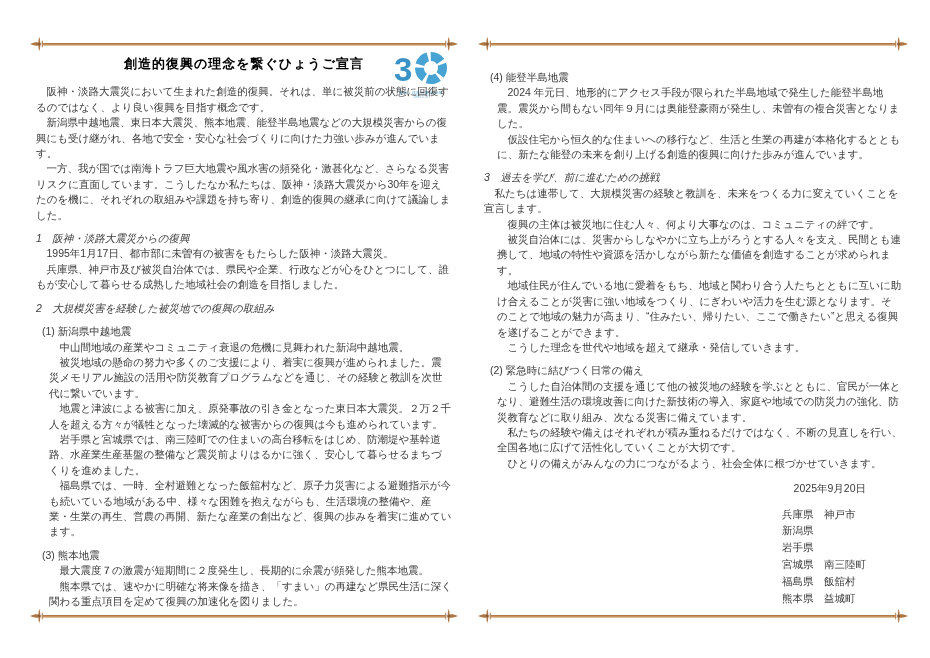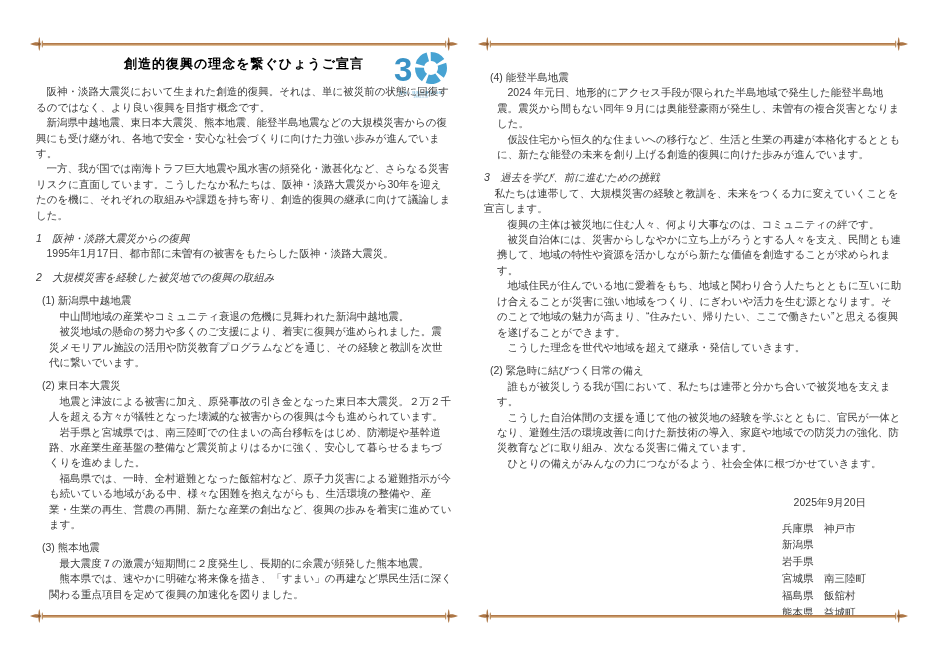--- a/index.html
+++ b/index.html
@@ -32,21 +32,21 @@
   .logo-sub{font-size:4px;line-height:5px;color:#4a9ec9;letter-spacing:0.5px;transform:scale(0.95);}
   .logo-sub2{font-size:3.5px;line-height:4px;color:#7cb9da;}
 
   .blk{margin:0;}
   .p0{text-indent:1em;}
   .p1{text-indent:1em;}
   .p2{margin-left:13px;text-indent:1em;}
   .h1{margin-top:8px;font-style:italic;}
   .h2{margin-top:8px;margin-left:6px;}
   .intro-start{margin-top:13px;}
-  .date{margin-top:24px;width:fit-content;margin-left:auto;margin-right:36px;}
+  .date{margin-top:10px;width:fit-content;margin-left:auto;margin-right:36px;}
   .sign{margin-top:9px;width:fit-content;margin-left:auto;margin-right:36px;}
   .sign div{line-height:16.8px;margin-left:32px;}
 </style>
 </head>
 <body>
 
 <svg width="0" height="0" style="position:absolute">
   <defs>
     <g id="fleur">
       <path d="M0,8 C4,6.4 6.2,6 8.4,6.6 L8.4,9.4 C6.2,10 4,9.6 0,8 Z" fill="#ad7645"></path>
@@ -79,25 +79,25 @@
   </div>
 
   <div class="content">
     <div class="title">創造的復興の理念を繋ぐひょうご宣言</div>
     <div>
         <div class="blk p0 intro-start">阪神・淡路大震災において生まれた創造的復興。それは、単に被災前の状態に回復するのではなく、より良い復興を目指す概念です。</div>
         <div class="blk p0">新潟県中越地震、東日本大震災、熊本地震、能登半島地震などの大規模災害からの復興にも受け継がれ、各地で安全・安心な社会づくりに向けた力強い歩みが進んでいます。</div>
         <div class="blk p0">一方、我が国では南海トラフ巨大地震や風水害の頻発化・激甚化など、さらなる災害リスクに直面しています。こうしたなか私たちは、阪神・淡路大震災から30年を迎えたのを機に、それぞれの取組みや課題を持ち寄り、創造的復興の継承に向けて議論しました。</div>
         <div class="blk h1">1　阪神・淡路大震災からの復興</div>
         <div class="blk p1">1995年1月17日、都市部に未曽有の被害をもたらした阪神・淡路大震災。</div>
+        <div class="blk p1">兵庫県、神戸市及び被災自治体では、県民や企業、行政などが心をひとつにして、誰もが安心して暮らせる成熟した地域社会の創造を目指しました。</div>
         <div class="blk h1">2　大規模災害を経験した被災地での復興の取組み</div>
         <div class="blk h2">(1) 新潟県中越地震</div>
         <div class="blk p2">中山間地域の産業やコミュニティ衰退の危機に見舞われた新潟中越地震。</div>
         <div class="blk p2">被災地域の懸命の努力や多くのご支援により、着実に復興が進められました。震災メモリアル施設の活用や防災教育プログラムなどを通じ、その経験と教訓を次世代に繋いでいます。</div>
-        <div class="blk h2">(2) 東日本大震災</div>
         <div class="blk p2">地震と津波による被害に加え、原発事故の引き金となった東日本大震災。２万２千人を超える方々が犠牲となった壊滅的な被害からの復興は今も進められています。</div>
         <div class="blk p2">岩手県と宮城県では、南三陸町での住まいの高台移転をはじめ、防潮堤や基幹道路、水産業生産基盤の整備など震災前よりはるかに強く、安心して暮らせるまちづくりを進めました。</div>
         <div class="blk p2">福島県では、一時、全村避難となった飯舘村など、原子力災害による避難指示が今も続いている地域がある中、様々な困難を抱えながらも、生活環境の整備や、産業・生業の再生、営農の再開、新たな産業の創出など、復興の歩みを着実に進めています。</div>
         <div class="blk h2">(3) 熊本地震</div>
         <div class="blk p2">最大震度７の激震が短期間に２度発生し、長期的に余震が頻発した熊本地震。</div>
         <div class="blk p2">熊本県では、速やかに明確な将来像を描き、「すまい」の再建など県民生活に深く関わる重点項目を定めて復興の加速化を図りました。</div>
       </div>
   </div>
 
   <div class="rule rule-bottom">
@@ -127,22 +127,22 @@
         <div class="blk h2">(4) 能登半島地震</div>
         <div class="blk p2">2024 年元日、地形的にアクセス手段が限られた半島地域で発生した能登半島地震。震災から間もない同年９月には奥能登豪雨が発生し、未曽有の複合災害となりました。</div>
         <div class="blk p2">仮設住宅から恒久的な住まいへの移行など、生活と生業の再建が本格化するとともに、新たな能登の未来を創り上げる創造的復興に向けた歩みが進んでいます。</div>
         <div class="blk h1">3　過去を学び、前に進むための挑戦</div>
         <div class="blk p1">私たちは連帯して、大規模災害の経験と教訓を、未来をつくる力に変えていくことを宣言します。</div>
         <div class="blk p2">復興の主体は被災地に住む人々、何より大事なのは、コミュニティの絆です。</div>
         <div class="blk p2">被災自治体には、災害からしなやかに立ち上がろうとする人々を支え、民間とも連携して、地域の特性や資源を活かしながら新たな価値を創造することが求められます。</div>
         <div class="blk p2">地域住民が住んでいる地に愛着をもち、地域と関わり合う人たちとともに互いに助け合えることが災害に強い地域をつくり、にぎわいや活力を生む源となります。そのことで地域の魅力が高まり、“住みたい、帰りたい、ここで働きたい”と思える復興を遂げることができます。</div>
         <div class="blk p2">こうした理念を世代や地域を超えて継承・発信していきます。</div>
         <div class="blk h2">(2) 緊急時に結びつく日常の備え</div>
-        <div class="blk p2">誰もが被災しうる我が国において、私たちは連帯と分かち合いで被災地を支えます。</div>
         <div class="blk p2">こうした自治体間の支援を通じて他の被災地の経験を学ぶとともに、官民が一体となり、避難生活の環境改善に向けた新技術の導入、家庭や地域での防災力の強化、防災教育などに取り組み、次なる災害に備えています。</div>
+        <div class="blk p2">私たちの経験や備えはそれぞれが積み重ねるだけではなく、不断の見直しを行い、全国各地に広げて活性化していくことが大切です。</div>
         <div class="blk p2">ひとりの備えがみんなの力につながるよう、社会全体に根づかせていきます。</div>
         <div class="blk date">2025年9月20日</div>
         <div class="blk sign">
           <div>兵庫県　神戸市</div>
           <div>新潟県</div>
           <div>岩手県</div>
           <div>宮城県　南三陸町</div>
           <div>福島県　飯舘村</div>
           <div>熊本県　益城町</div>
         </div>

